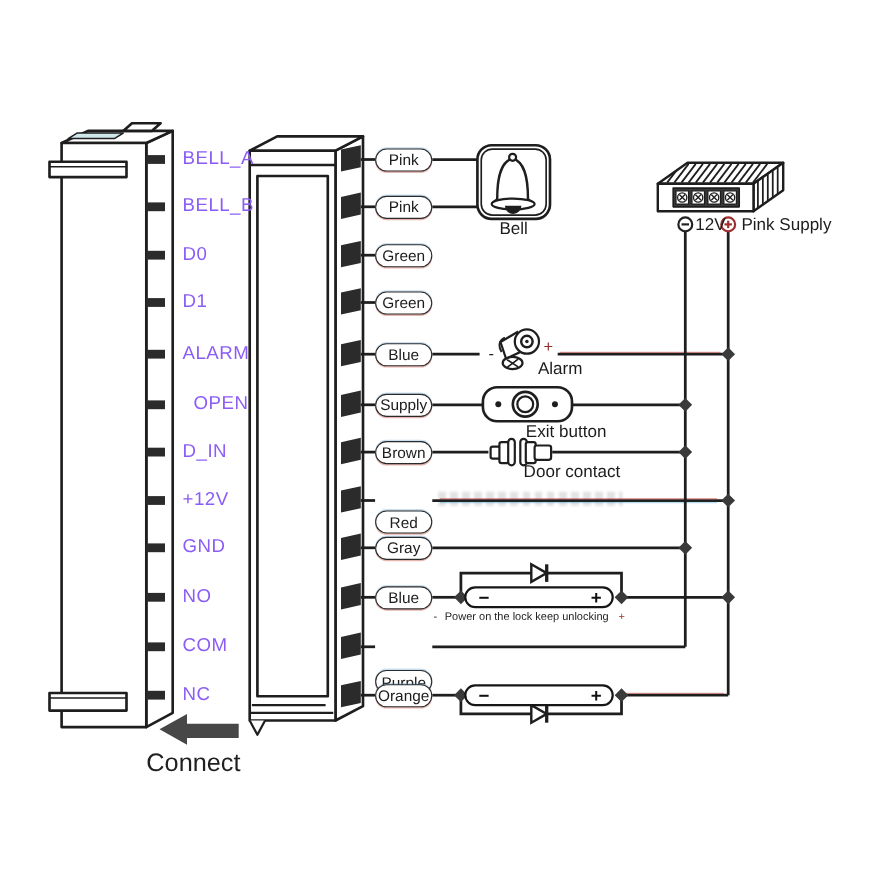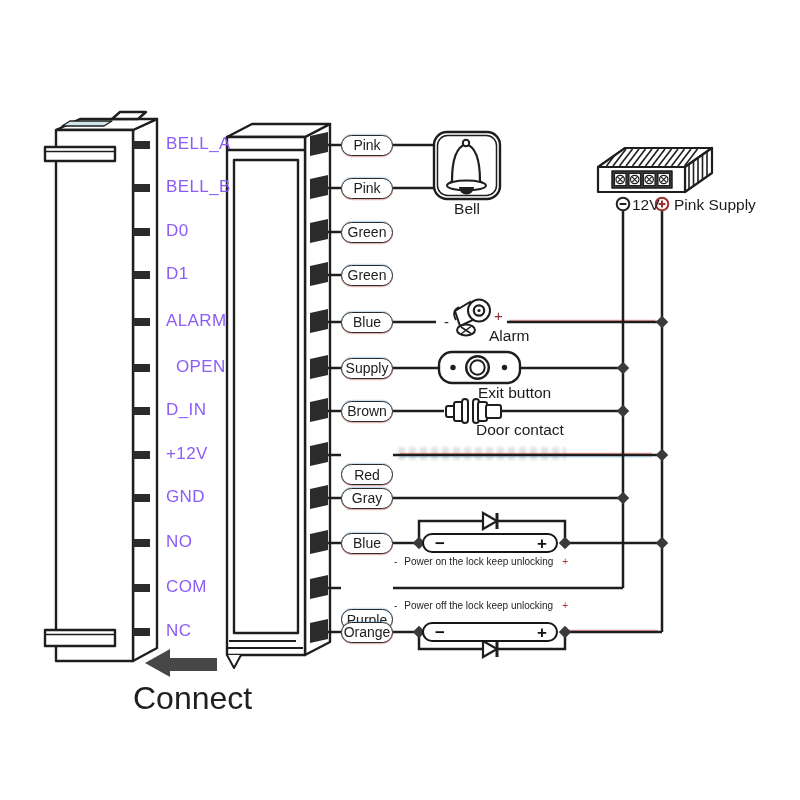--- a/index.html
+++ b/index.html
@@ -13,21 +13,21 @@
         box-shadow:0 1.2px 0 rgba(190,60,45,.38), 0 -1.2px 0 rgba(60,140,200,.28);}
   .lock{box-sizing:border-box;position:absolute;width:136px;height:20px;border:2.6px solid #161616;
         border-radius:11px;background:#fff;display:flex;align-items:center;justify-content:space-between;
         padding:0 9px 0 11px;font-weight:bold;font-size:17px;color:#111;z-index:3;line-height:1;}
   .cap{position:absolute;font-size:10px;color:#1d1d1d;white-space:nowrap;z-index:3;}
   .cap .plus{color:#a33227;margin-left:9px;}
   .cap .minus{margin-right:7px;}
   .sym{position:absolute;font-size:15px;z-index:3;color:#222;line-height:1;}
   .sym.red{color:#8c3030;}
   .iconlbl{position:absolute;font-size:15.5px;color:#1c1c1c;white-space:nowrap;z-index:3;}
-  .connect-lbl{position:absolute;font-size:32px;color:#202020;z-index:3;}
+  .connect-lbl{position:absolute;font-size:23px;color:#202020;z-index:3;}
   .wm{position:absolute;left:398px;top:447px;width:168px;height:13px;z-index:1;opacity:.5;
       filter:blur(1.2px);
       background:repeating-linear-gradient(90deg, rgba(110,115,125,.38) 0 7px, rgba(205,205,215,.08) 7px 11px);}
   svg{position:absolute;left:0;top:0;z-index:2;}
 </style>
 </head>
 <body>
 
 <div class="canvas">
 
@@ -294,23 +294,20 @@
   <div class="iconlbl" style="left:674px;top:196px">Pink Supply</div>
 
   <div class="lock" style="left:422px;top:533px">
     <span>−</span>
     <span>+</span>
   </div>
   <div class="cap" style="left:394px;top:556px">
     <span class="minus">-</span><span>Power on the lock keep unlocking</span><span class="plus">+</span>
   </div>
 
-  <div class="cap" style="left:394px;top:600px">
-    <span class="minus">-</span><span>Power off the lock keep unlocking</span><span class="plus">+</span>
-  </div>
   <div class="lock" style="left:422px;top:622px">
     <span>−</span>
     <span>+</span>
   </div>
 
   <div class="connect-lbl" style="left:133px;top:680px">Connect</div>
 
 </div>
 
 </body></html>

